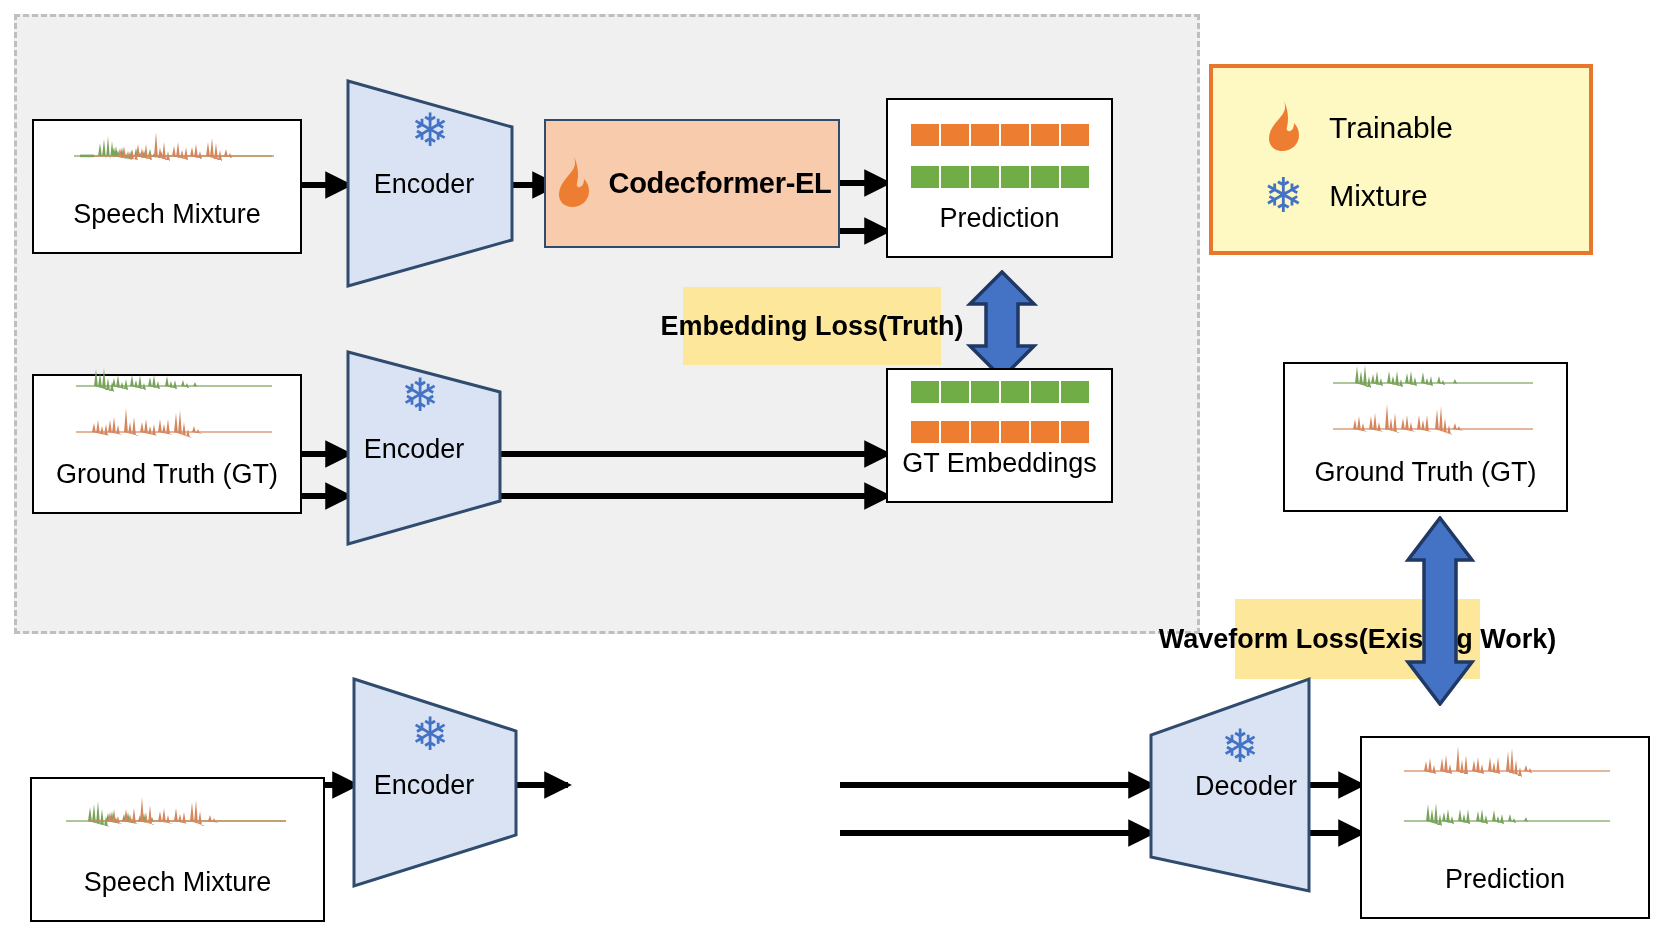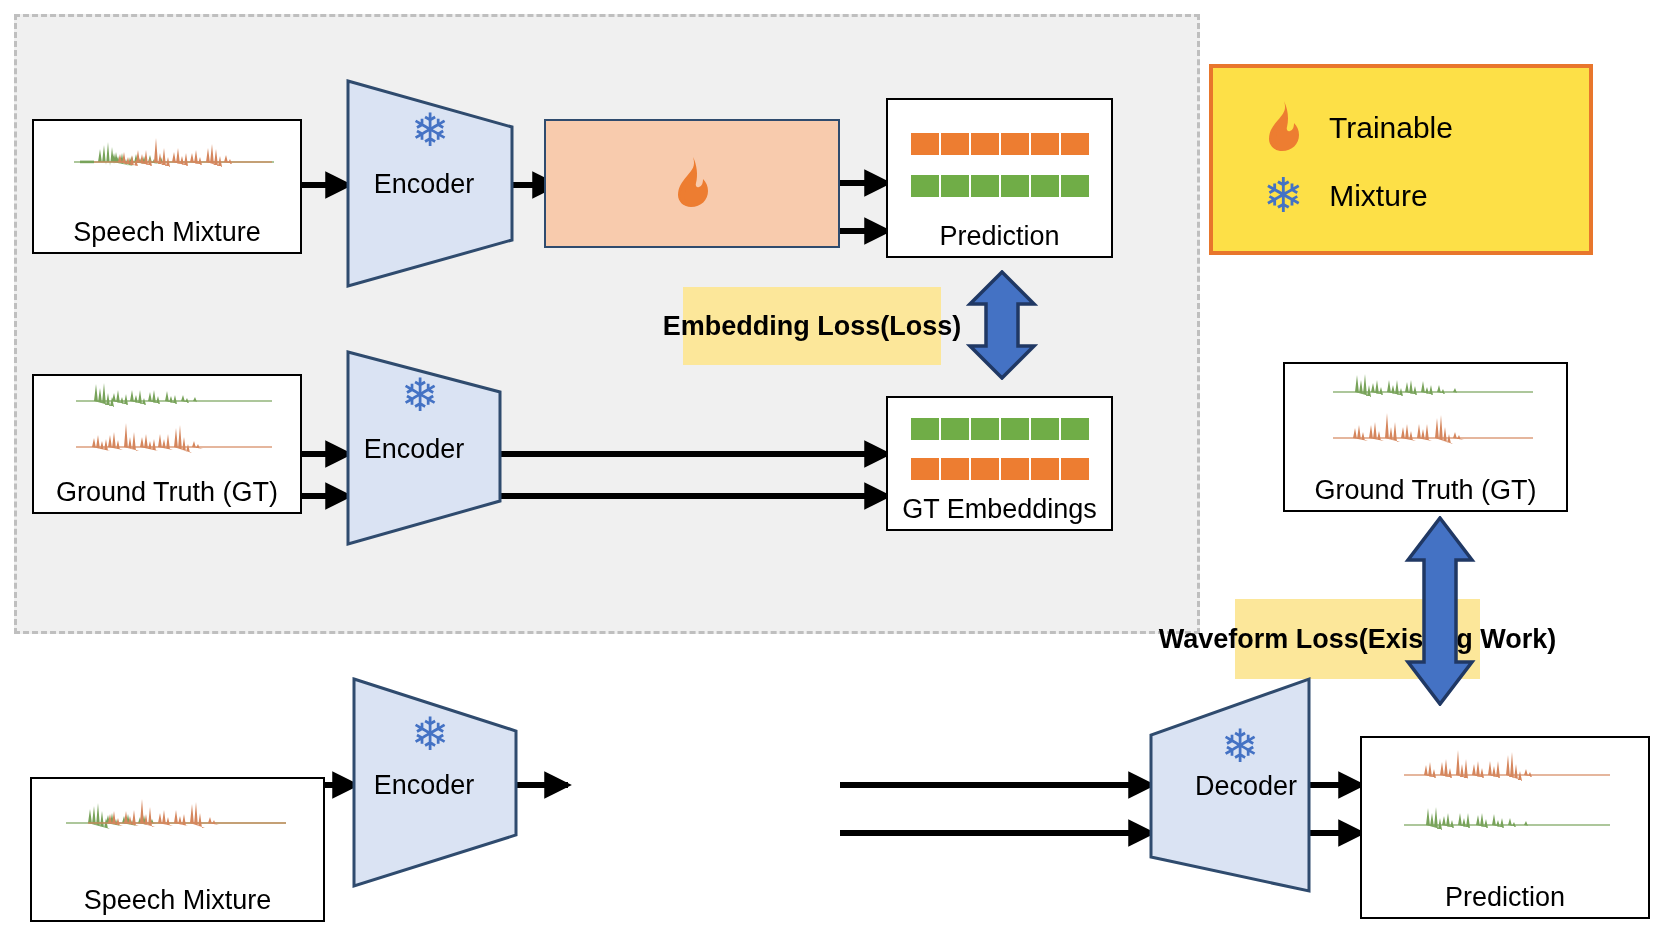--- a/index.html
+++ b/index.html
@@ -14,21 +14,21 @@
     left:14px;top:14px;width:1186px;height:620px;
     background:#f0f0f0;border:3px dashed #bfbfbf;
   }
 
   
   .wbox{
     background:#ffffff;border:2.5px solid #000000;
     display:flex;flex-direction:column;align-items:center;justify-content:flex-end;
   }
   .wbox .caption{
-    font-size:27px;color:#000;line-height:1;padding-bottom:6px;white-space:nowrap;
+    font-size:27px;color:#000;line-height:1;padding-bottom:24px;white-space:nowrap;
   }
   .wave-area{flex:1 1 auto;width:100%;position:relative;}
 
   
   .trap{position:absolute;}
   .trap svg{position:absolute;left:0;top:0;overflow:visible;}
   .trap .tlabel{
     position:absolute;font-size:27px;color:#000;white-space:nowrap;
     left:0;right:12px;text-align:center;
   }
@@ -53,21 +53,21 @@
   .lossbox{
     background:#fce79a;display:flex;flex-direction:row;
     align-items:center;justify-content:center;
   }
   .lossbox span{
     font-size:27px;font-weight:bold;color:#000;line-height:1.22;white-space:nowrap;
   }
 
   
   #legend{
-    background:#fde047;border:4px solid #e8762c;
+    background:#fef9c3;border:4px solid #e8762c;
     display:flex;flex-direction:column;justify-content:center;gap:16px;
     padding:14px 3px 14px 50px;
   }
   .legend-row{display:flex;align-items:center;gap:26px;}
   .legend-row .ltext{font-size:30px;color:#000;}
 
   
   .strip{display:flex;gap:2px;}
   .strip i{display:block;width:28px;height:22px;}
   .strip.orange i{background:#ed7d31;}
@@ -155,20 +155,21 @@
     <div class="tlabel" style="top:92px;">Encoder</div>
   </div>
 
   <div class="modelbox abs" style="left:544px;top:119px;width:296px;height:129px;">
     <span class="flame">
       <svg width="40" height="52" viewBox="0 0 40 52">
         <path fill="#ed7d31" d="M21 1c3 9-1 13-6 19-6 7-9 12-9 19 0 7 6 12 13 12 10 0 17-7 17-16 0-5-2-9-5-12 0 4-1 7-4 8-2 1-4-1-3-4 2-8 1-18-3-26z"></path>
         <path fill="#ed7d31" d="M13 26c-3 5-5 9-5 14 0 6 4 10 9 10-4-4-5-8-4-13 1-4 2-8 0-11z"></path>
       </svg>
     </span>
+    <span class="mlabel">Codecformer-EL</span>
   </div>
 
   <div class="wbox abs" style="left:886px;top:98px;width:227px;height:160px;">
     <div class="wave-area" style="display:flex;flex-direction:column;align-items:center;justify-content:center;gap:20px;padding-top:6px;">
       <div class="strip orange">
         <i></i>
           <i></i>
           <i></i>
           <i></i>
           <i></i>
@@ -181,21 +182,21 @@
           <i></i>
           <i></i>
           <i></i>
       </div>
     </div>
     <div class="caption">Prediction</div>
   </div>
 
   <div class="lossbox abs" style="left:683px;top:287px;width:258px;height:78px;">
     <span>Embedding Loss</span>
-    <span>(Loss)</span>
+    <span>(Truth)</span>
   </div>
 
   <div class="bluearrow abs" style="left:966px;top:270px;width:72px;height:110px;">
     <svg width="72" height="110" viewBox="0 0 72 110">
       <polygon points="36,2 68,34 52,34 52,76 68,76 36,108 4,76 20,76 20,34 4,34" fill="#4472c4" stroke="#203864" stroke-width="3.5" stroke-linejoin="miter"></polygon>
     </svg>
   </div>
 
   <div class="wbox abs" style="left:32px;top:374px;width:270px;height:140px;">
     <div class="wave-area">
@@ -227,21 +228,21 @@
   <div class="trap abs" style="left:344px;top:348px;width:160px;height:200px;">
     <svg width="160" height="200">
       <polygon points="4,4 156,44 156,153 4,196" fill="#dae3f3" stroke="#2f4b6e" stroke-width="3"></polygon>
     </svg>
     <div class="snow" style="top:24px;left:-8px;">
       <span class="snowflake" style="font-size:46px;">❄</span>
     </div>
     <div class="tlabel" style="top:86px;left:-8px;">Encoder</div>
   </div>
 
-  <div class="wbox abs" style="left:886px;top:396px;width:227px;height:135px;">
+  <div class="wbox abs" style="left:886px;top:368px;width:227px;height:135px;">
     <div class="wave-area" style="display:flex;flex-direction:column;align-items:center;justify-content:center;gap:18px;padding-top:4px;">
       <div class="strip green">
         <i></i>
           <i></i>
           <i></i>
           <i></i>
           <i></i>
           <i></i>
       </div>
       <div class="strip orange">

